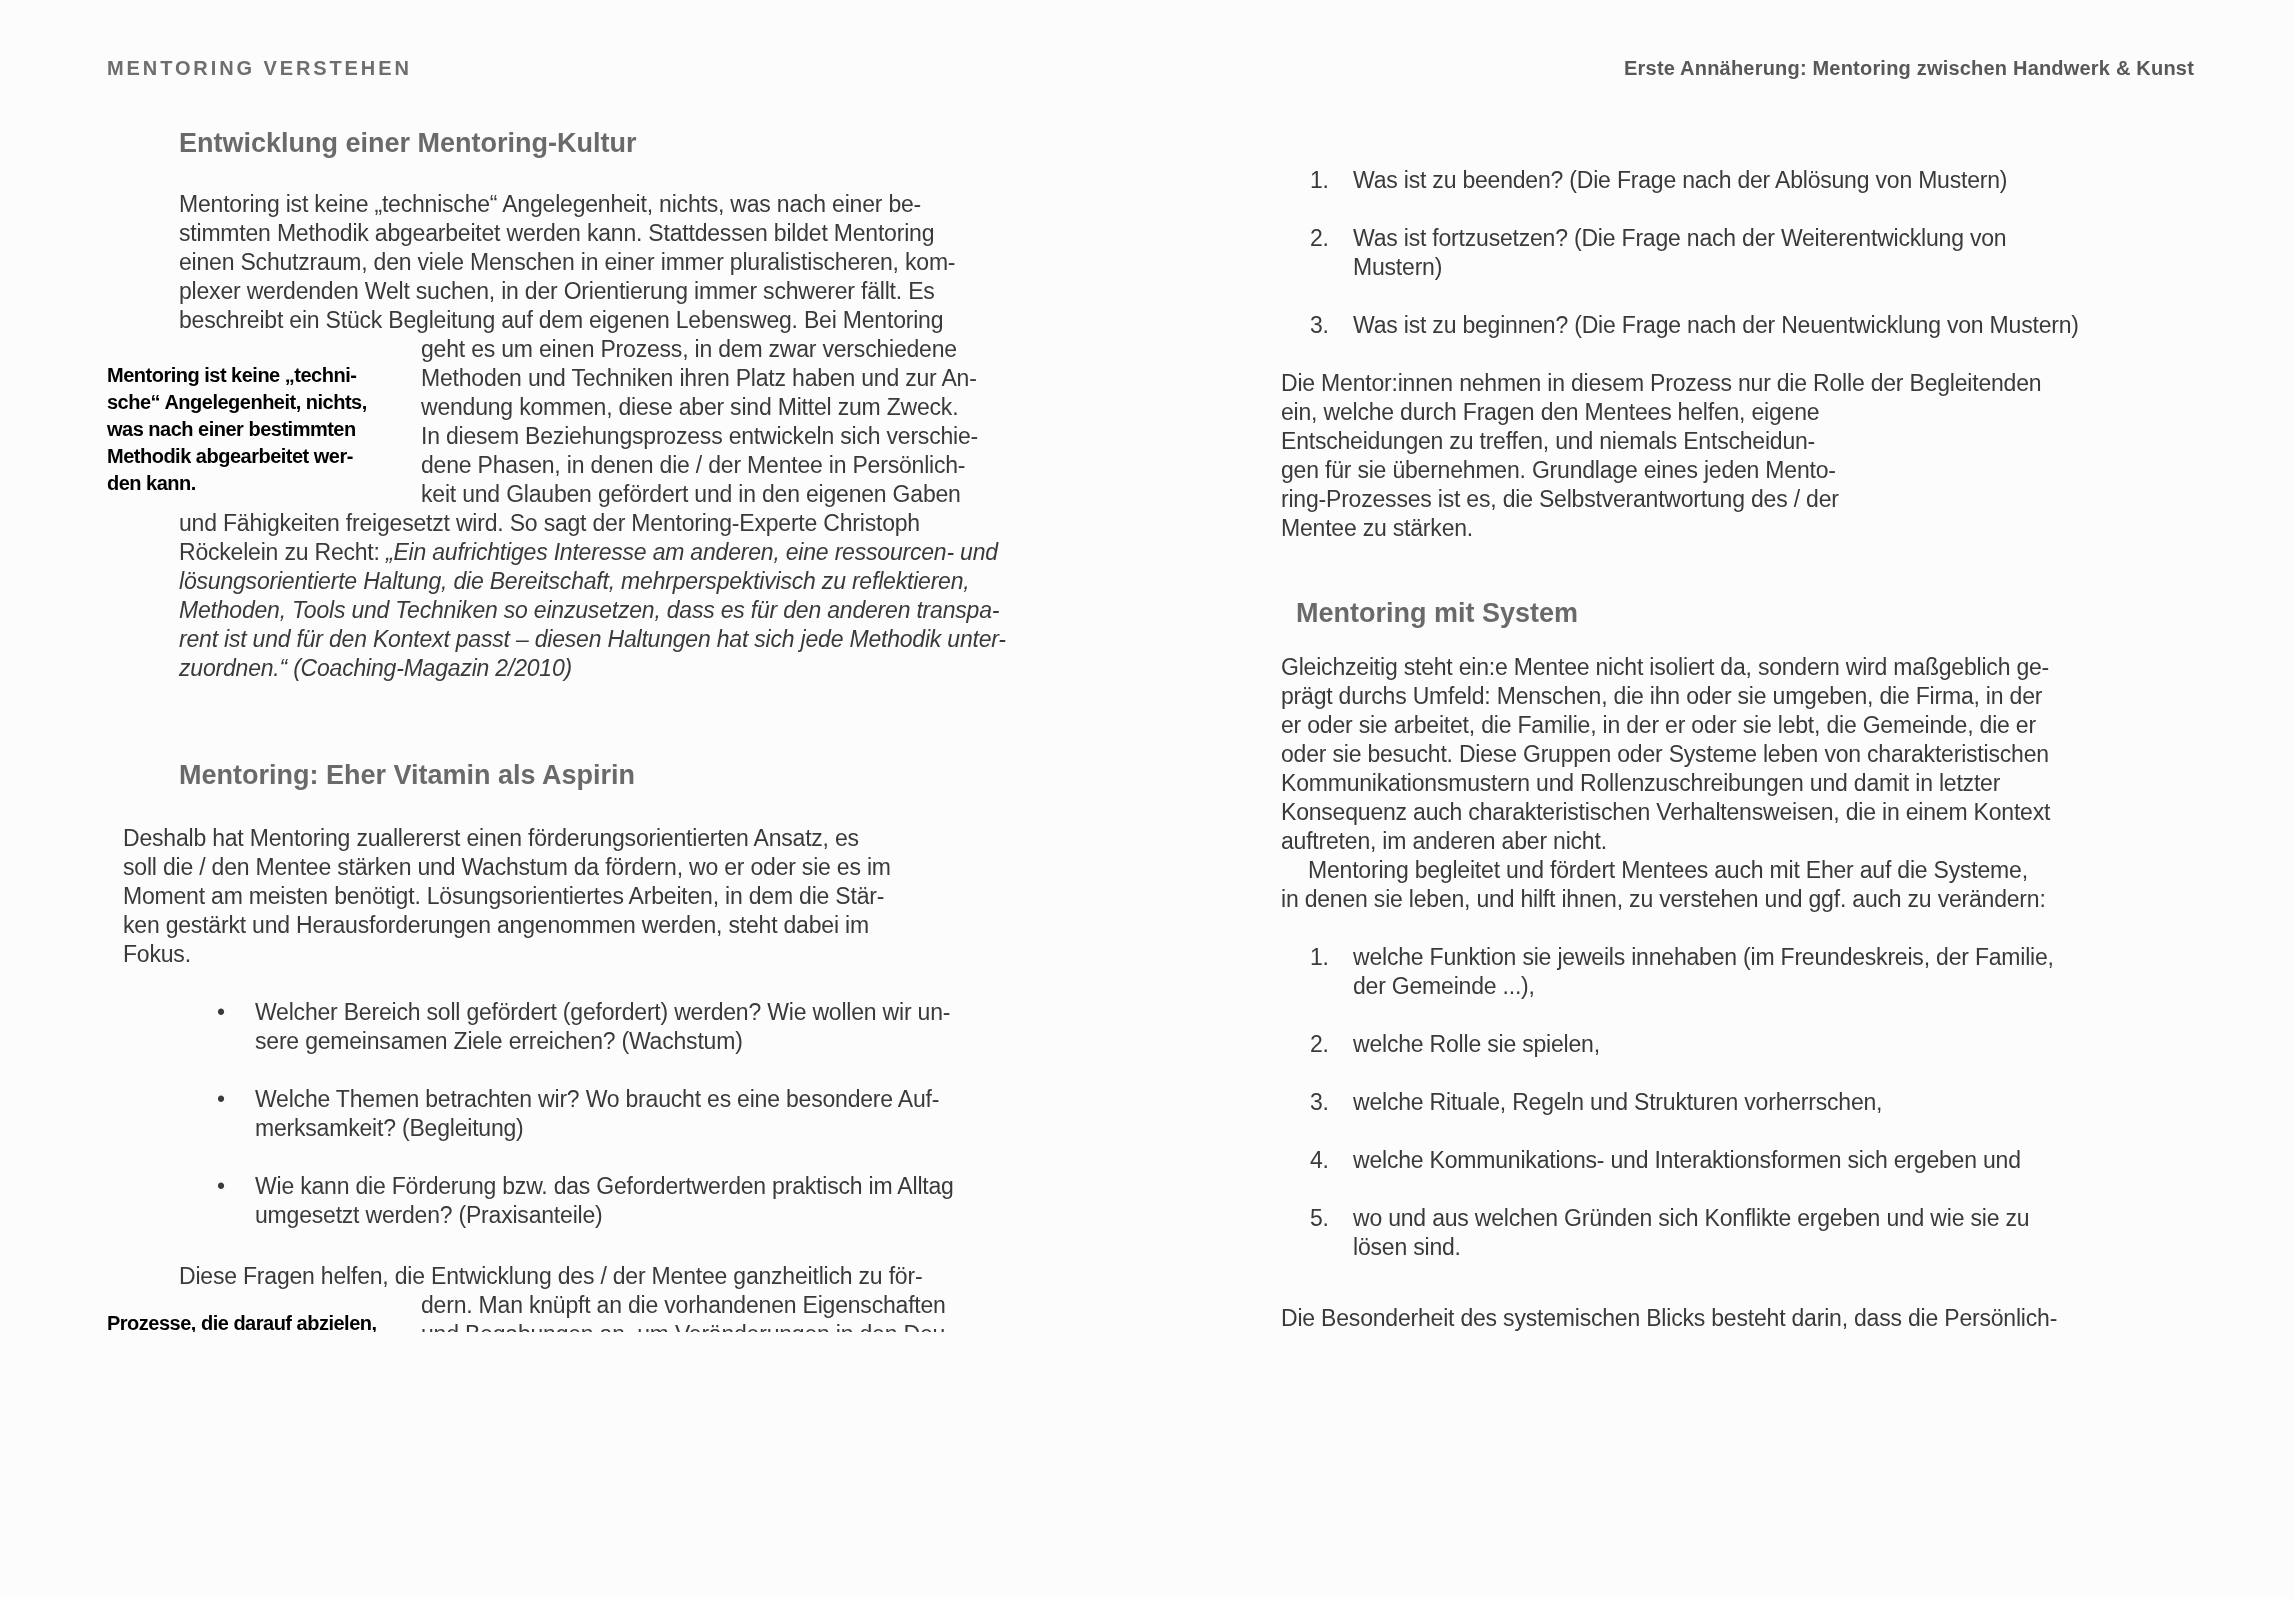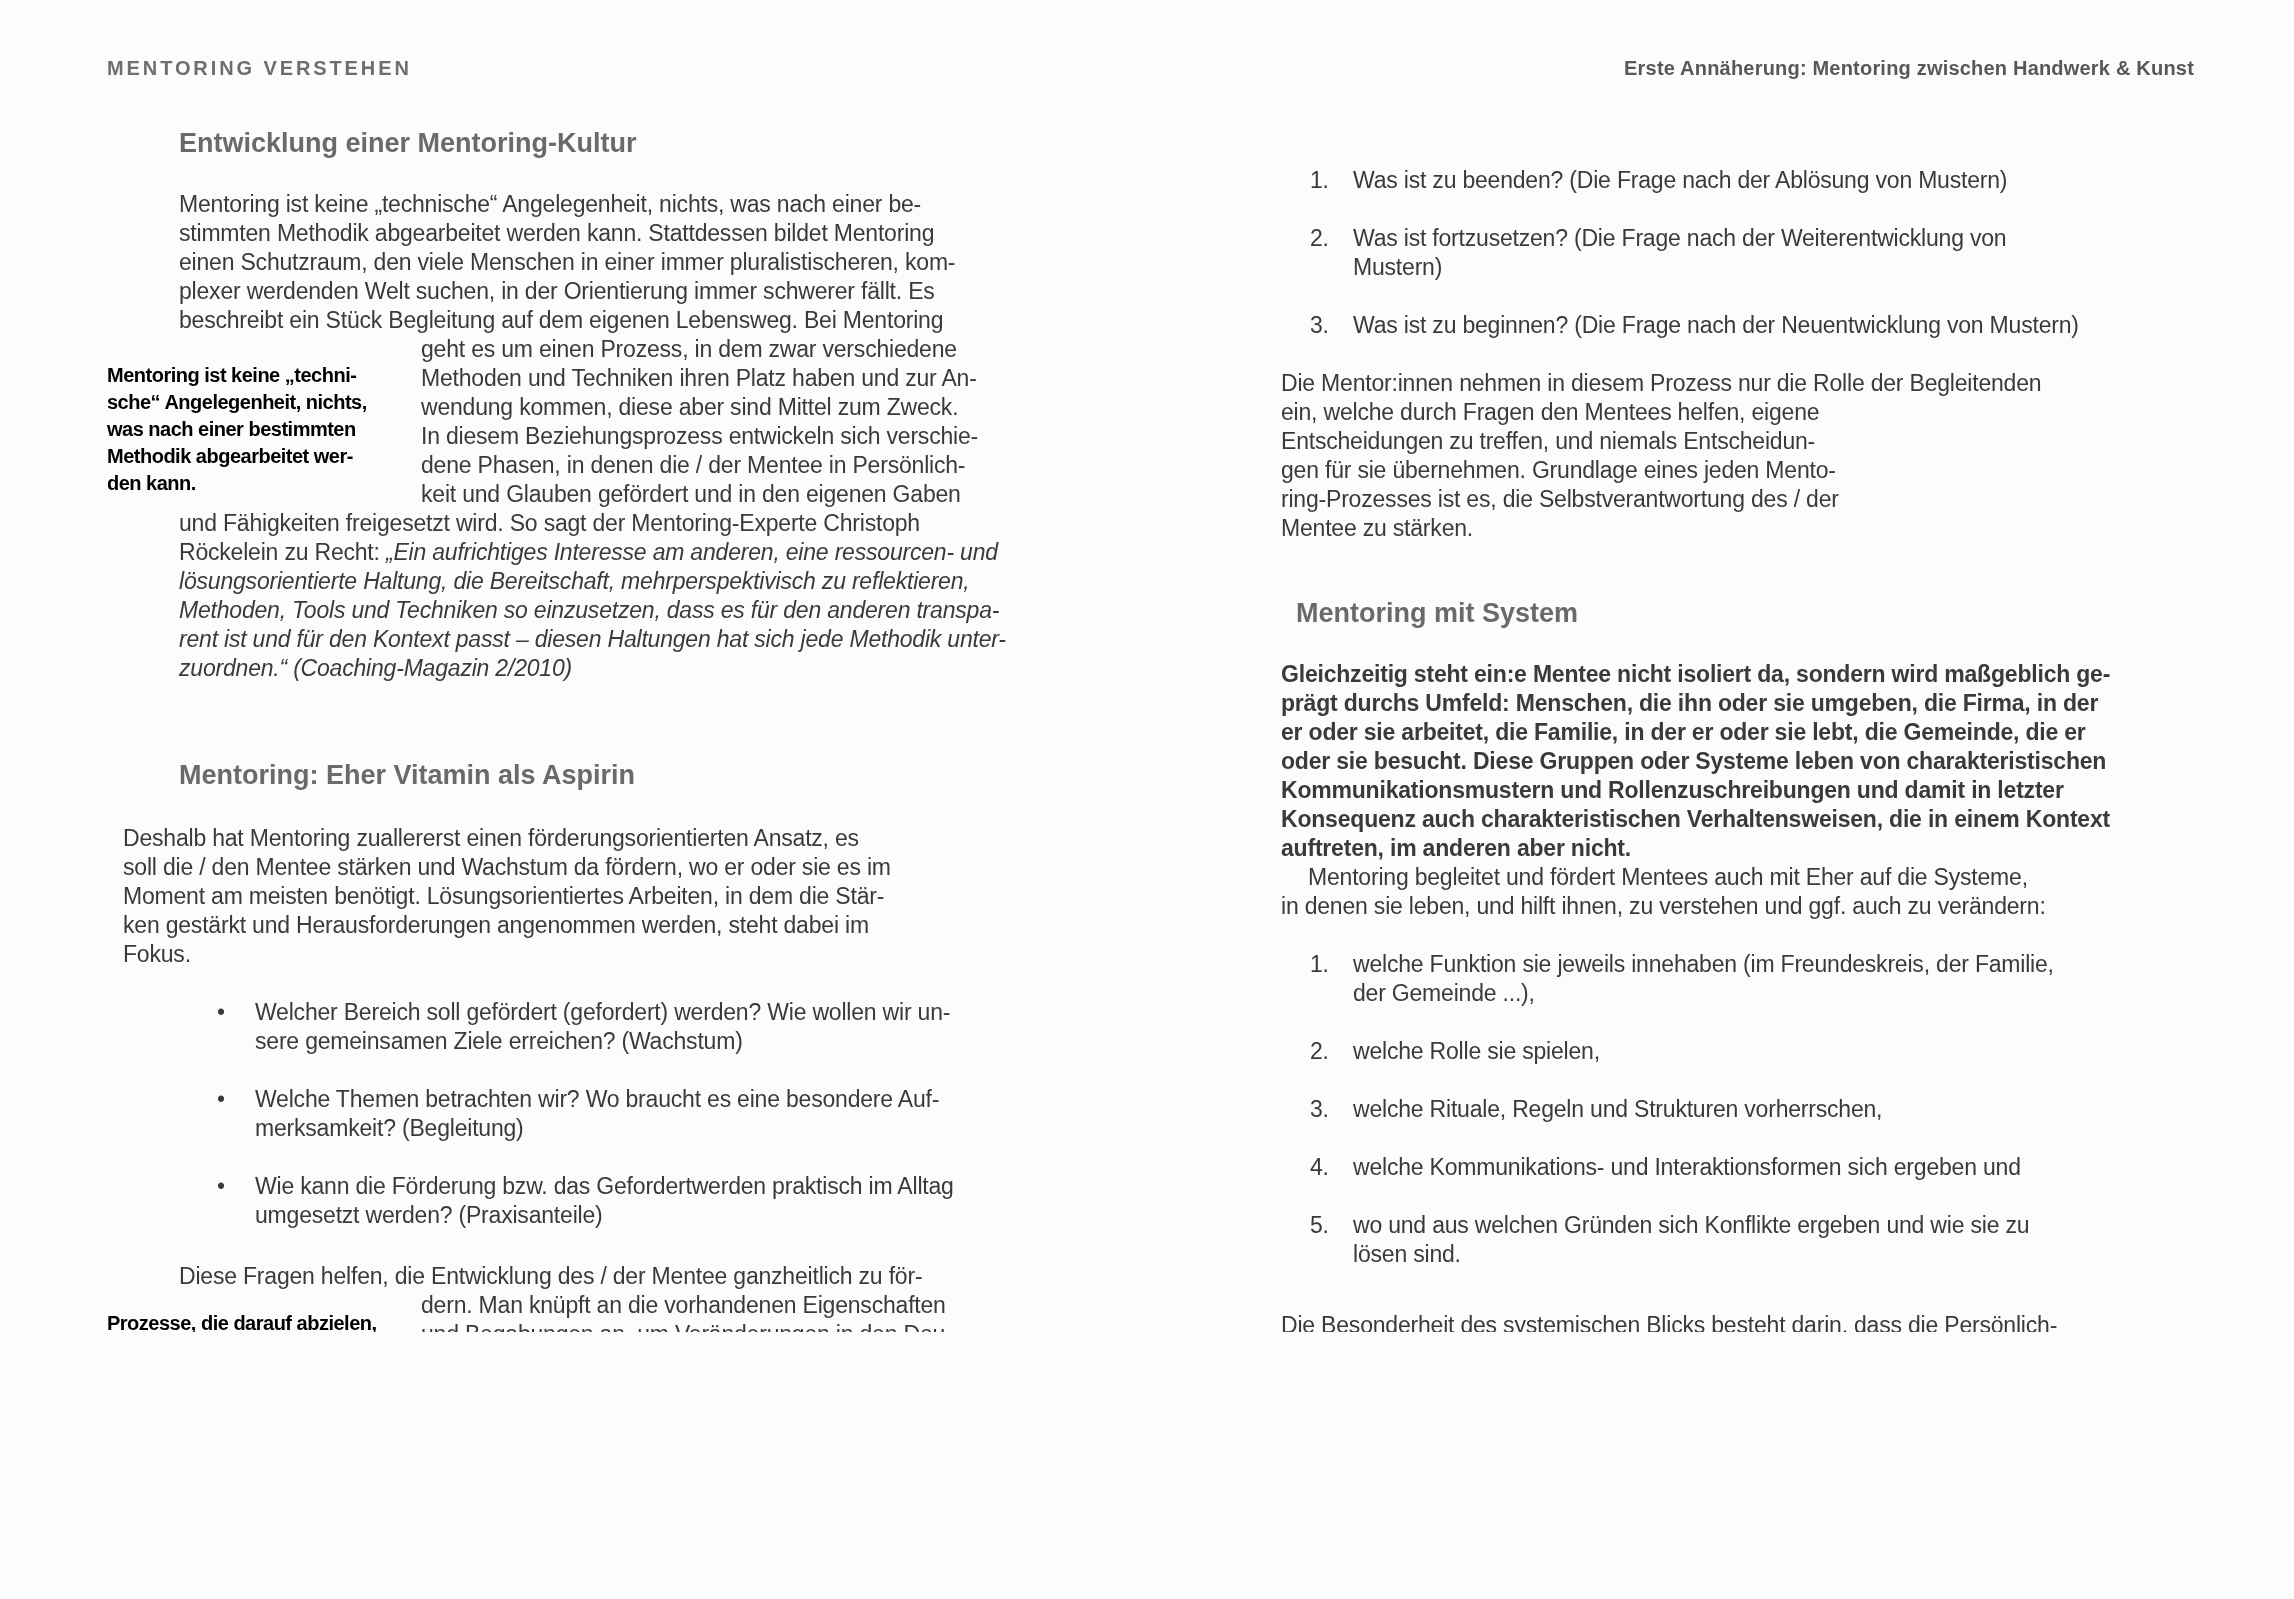--- a/index.html
+++ b/index.html
@@ -141,21 +141,21 @@
     <div class="note-row r-col">
       <div class="body narrow-r">ein, welche durch Fragen den Mentees helfen, eigene
 Entscheidungen zu treffen, und niemals Entscheidun-
 gen für sie übernehmen. Grundlage eines jeden Mento-
 ring-Prozesses ist es, die Selbstverantwortung des / der
 Mentee zu stärken.</div>
     </div>
 
     <h2 class="heading" style="margin-top:54px;">Mentoring mit System</h2>
 
-    <p class="body r-col" style="margin-top:30px;font-weight:bold;">Gleichzeitig steht ein:e Mentee nicht isoliert da, sondern wird maßgeblich ge-
+    <p class="body r-col" style="margin-top:23px;">Gleichzeitig steht ein:e Mentee nicht isoliert da, sondern wird maßgeblich ge-
 prägt durchs Umfeld: Menschen, die ihn oder sie umgeben, die Firma, in der
 er oder sie arbeitet, die Familie, in der er oder sie lebt, die Gemeinde, die er
 oder sie besucht. Diese Gruppen oder Systeme leben von charakteristischen
 Kommunikationsmustern und Rollenzuschreibungen und damit in letzter
 Konsequenz auch charakteristischen Verhaltensweisen, die in einem Kontext
 auftreten, im anderen aber nicht.</p>
 
     <p class="body r-col first-indent">Mentoring begleitet und fördert Mentees auch mit Eher auf die Systeme,
 in denen sie leben, und hilft ihnen, zu verstehen und ggf. auch zu verändern:</p>
 

